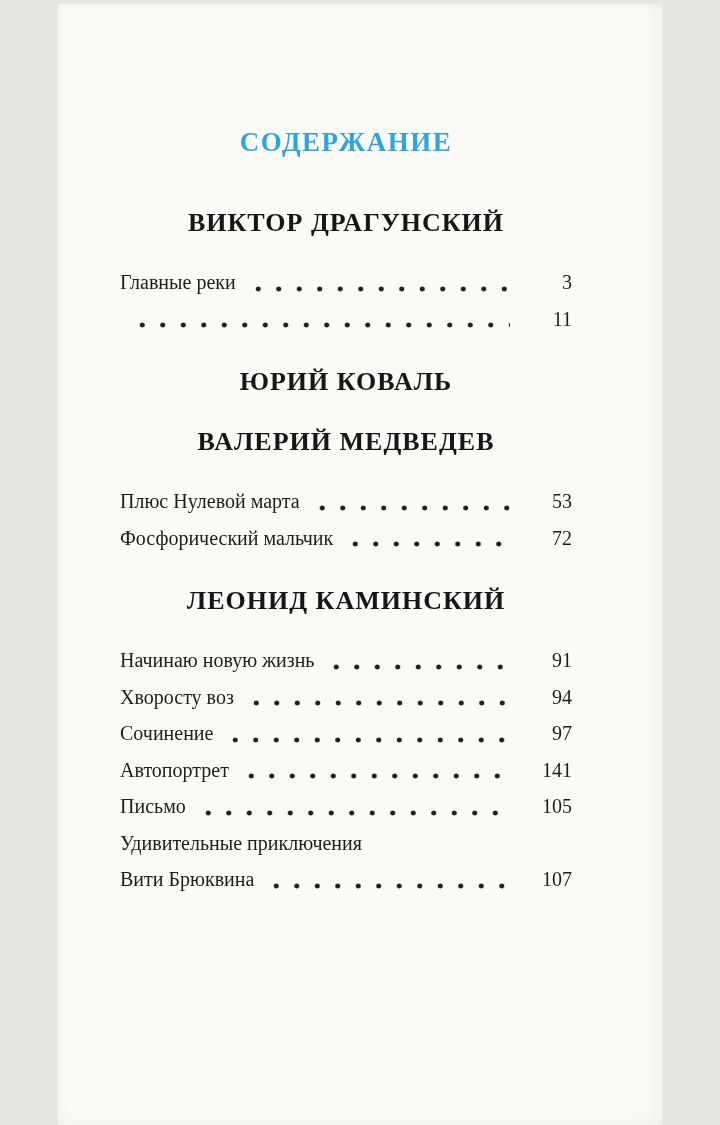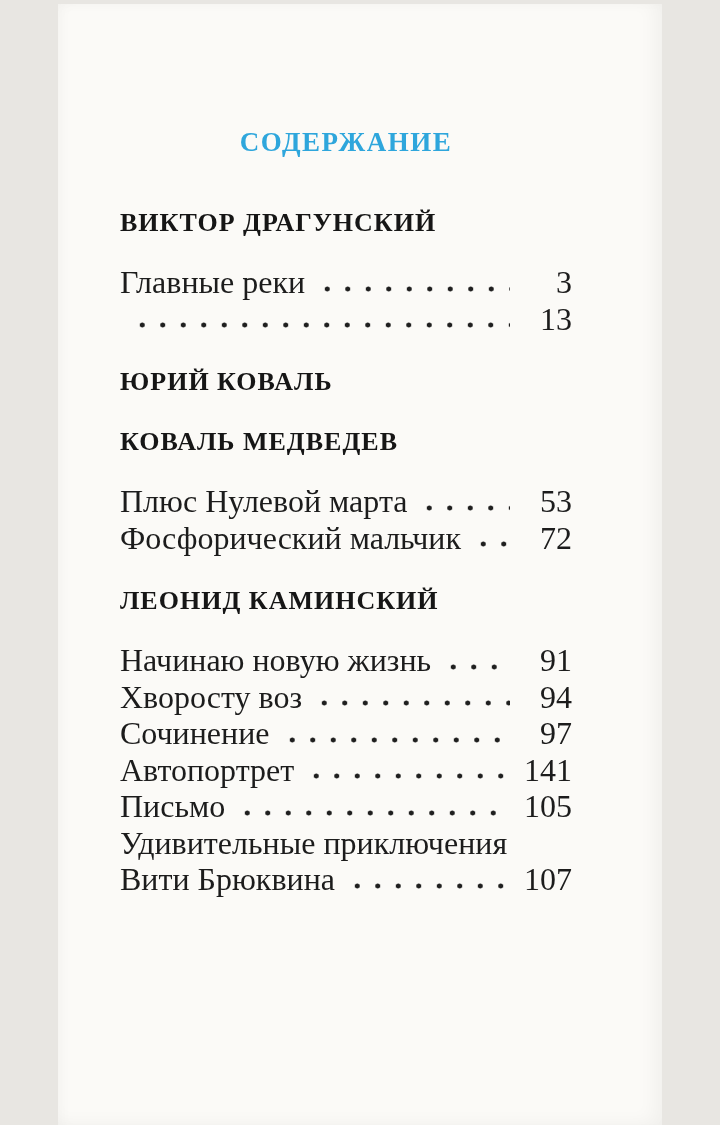--- a/index.html
+++ b/index.html
@@ -26,36 +26,37 @@
     margin: 0;
     text-align: center;
     font-size: 27px;
     line-height: 32px;
     font-weight: bold;
     letter-spacing: 1.5px;
     color: #2ea6dc;
   }
   .author-heading {
     margin: 30px 0 0 0;
+    text-align: center;
     font-size: 26px;
     line-height: 30px;
     font-weight: bold;
     letter-spacing: 1px;
     color: #161616;
   }
   .author-heading.first {
     margin-top: 50px;
   }
   .entries {
     margin-top: 26px;
   }
   .row {
     display: flex;
     align-items: flex-end;
-    font-size: 32px;
+    font-size: 20px;
     line-height: 36.5px;
     white-space: nowrap;
   }
   .row .t {
     flex: 0 0 auto;
   }
   .leader {
     flex: 1 1 auto;
     align-self: stretch;
     margin-left: 12px;
@@ -81,27 +82,27 @@
 
     <h2 class="author-heading first">ВИКТОР ДРАГУНСКИЙ</h2>
     <div class="entries">
       <div class="row">
         <span class="t">Главные реки</span>
         <span class="leader"></span>
         <span class="pg">3</span>
       </div>
       <div class="row">
         <span class="leader"></span>
-        <span class="pg">13</span>
+        <span class="pg">11</span>
       </div>
     </div>
 
     <h2 class="author-heading">ЮРИЙ КОВАЛЬ</h2>
 
-    <h2 class="author-heading">КОВАЛЬ МЕДВЕДЕВ</h2>
+    <h2 class="author-heading">ВАЛЕРИЙ МЕДВЕДЕВ</h2>
     <div class="entries">
       <div class="row">
         <span class="t">Плюс Нулевой марта</span>
         <span class="leader"></span>
         <span class="pg">53</span>
       </div>
       <div class="row">
         <span class="t">Фосфорический мальчик</span>
         <span class="leader"></span>
         <span class="pg">72</span>

